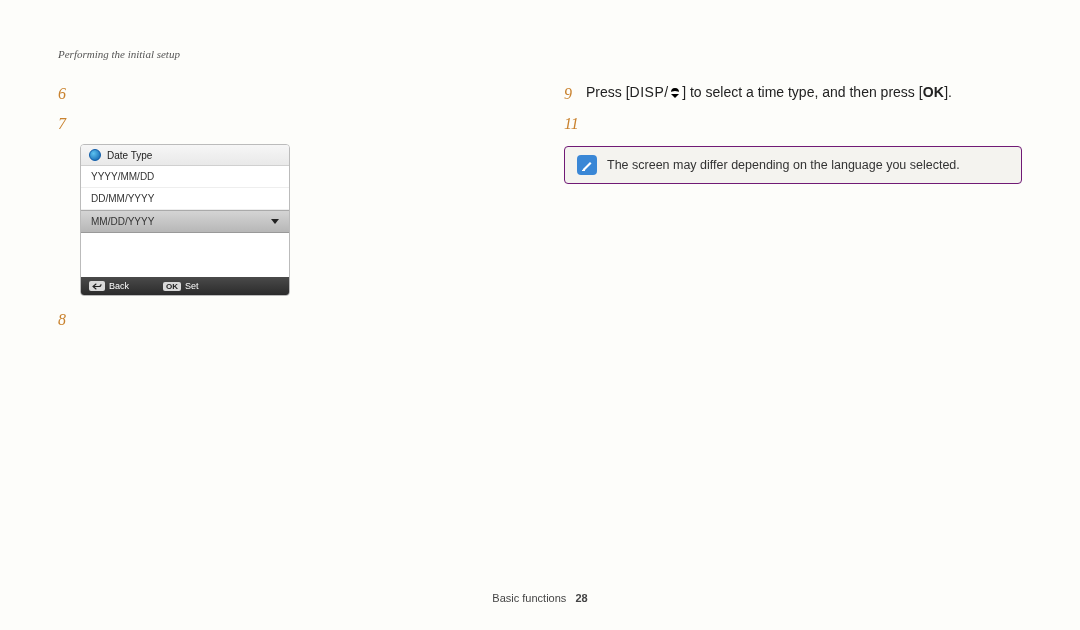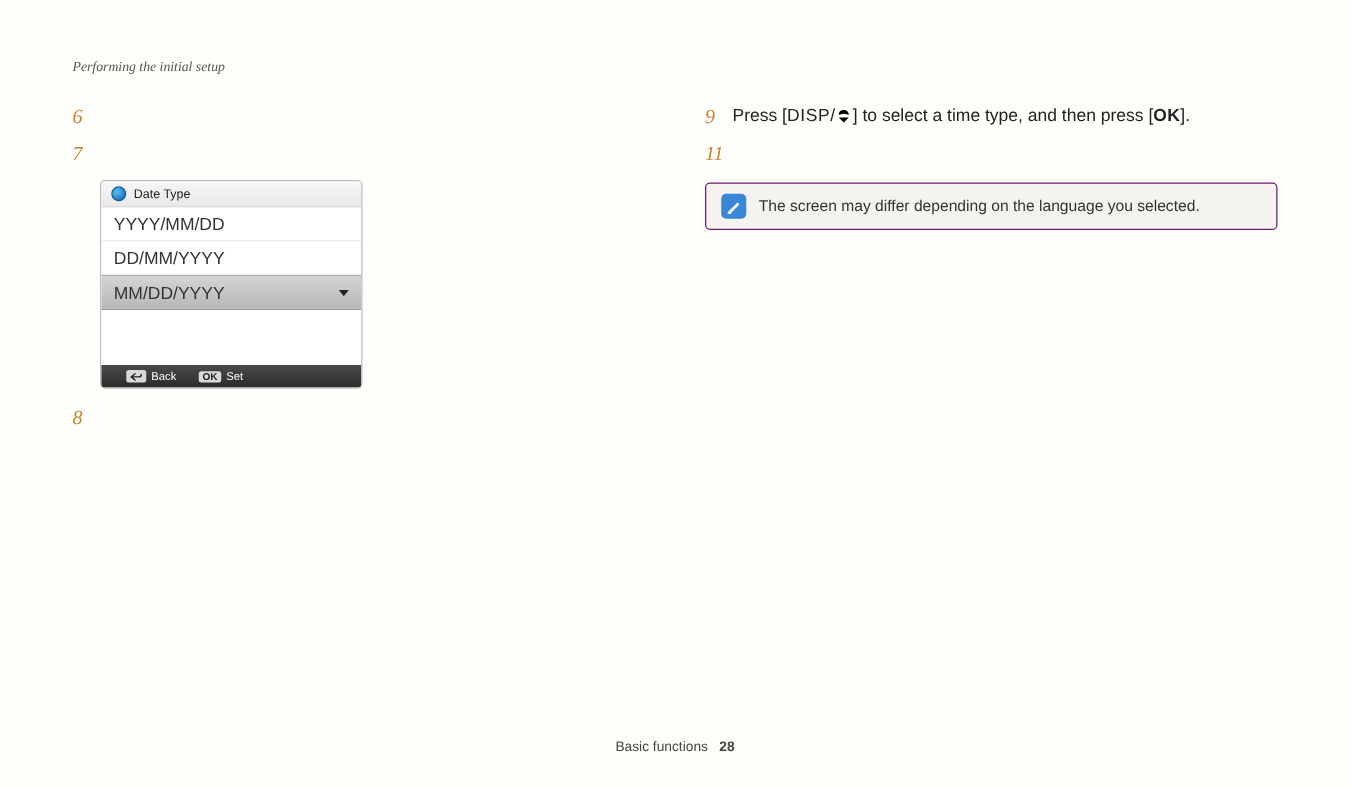--- a/index.html
+++ b/index.html
@@ -62,21 +62,21 @@
     border-bottom: 1px solid #d0d0d0;
     font-size: 10px;
   }
   .ds-header-icon {
     width: 12px; height: 12px; border-radius: 50%;
     background: radial-gradient(circle at 35% 35%, #5cc2f0, #0b5aa8);
     border: 1px solid #0b5aa8;
   }
   .ds-rows { background: #fff; }
   .ds-row {
-    font-size: 14px;
+    font-size: 10px;
     padding: 5px 10px;
     border-bottom: 1px solid #eee;
     color: #333;
     display: flex;
     justify-content: space-between;
     align-items: center;
   }
   .ds-row.selected {
     background: linear-gradient(#d4d4d4,#b7b7b7);
     border-top: 1px solid #aaa;
@@ -84,25 +84,25 @@
   }
   .ds-row.empty { height: 22px; border-bottom: none; }
   .chev {
     width: 0; height: 0;
     border-left: 4px solid transparent;
     border-right: 4px solid transparent;
     border-top: 5px solid #222;
   }
   .ds-footer {
     display: flex;
-    gap: 18px;
+    gap: 34px;
     background: linear-gradient(#4a4a4a,#2b2b2b);
     color: #fff;
     font-size: 9px;
-    padding: 4px 20px;
+    padding: 4px 8px;
     align-items: center;
   }
   .ds-footer .fgrp { display: flex; align-items: center; gap: 4px; }
   .back-pill {
     display: inline-flex; align-items: center; justify-content: center;
     width: 16px; height: 10px; border-radius: 2px; background: #d9d9d9; color: #222;
     font-size: 8px;
   }
   .ok-pill {
     display: inline-block; font-weight: 700; font-size: 8px; background: #d9d9d9; color: #222; border-radius: 2px; padding: 0 3px;

